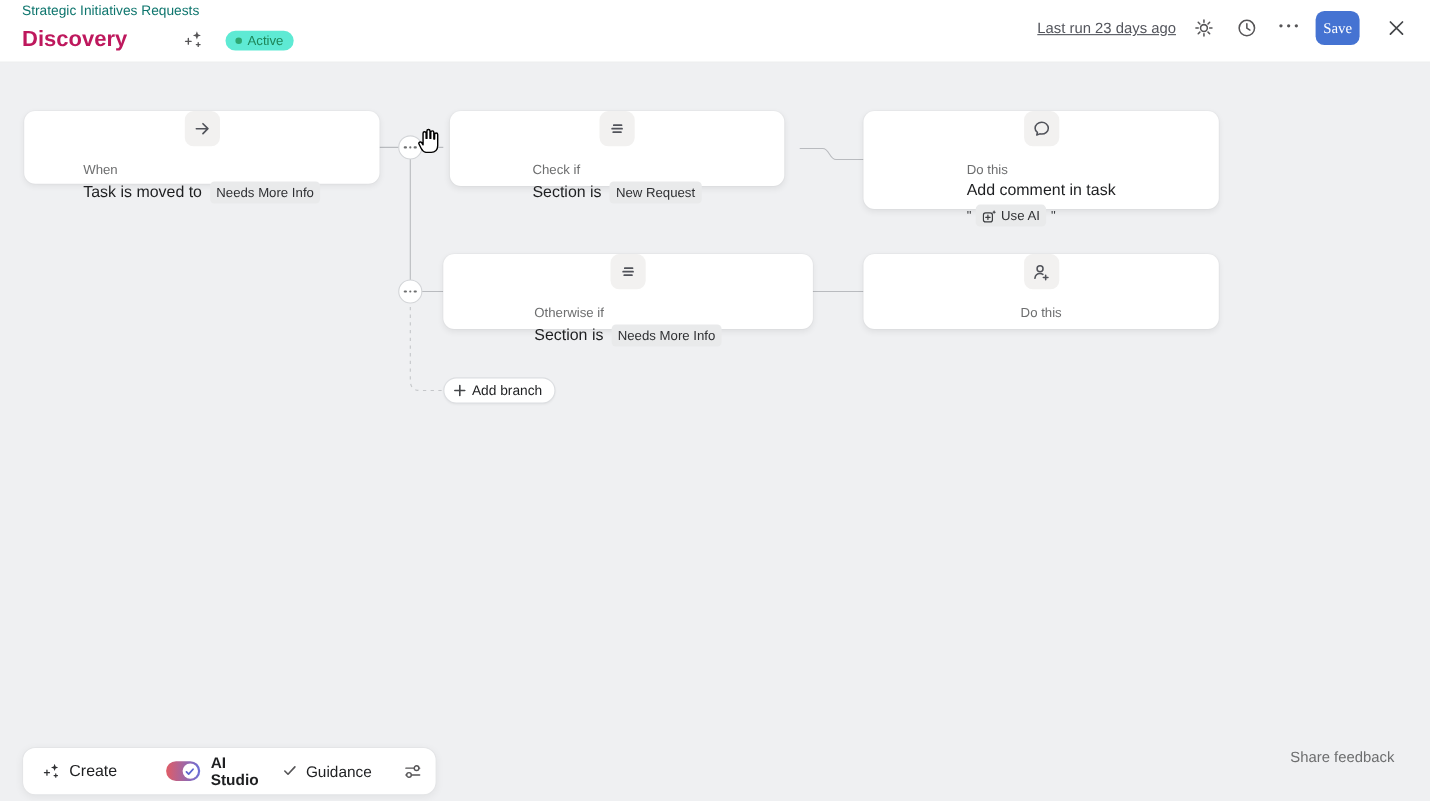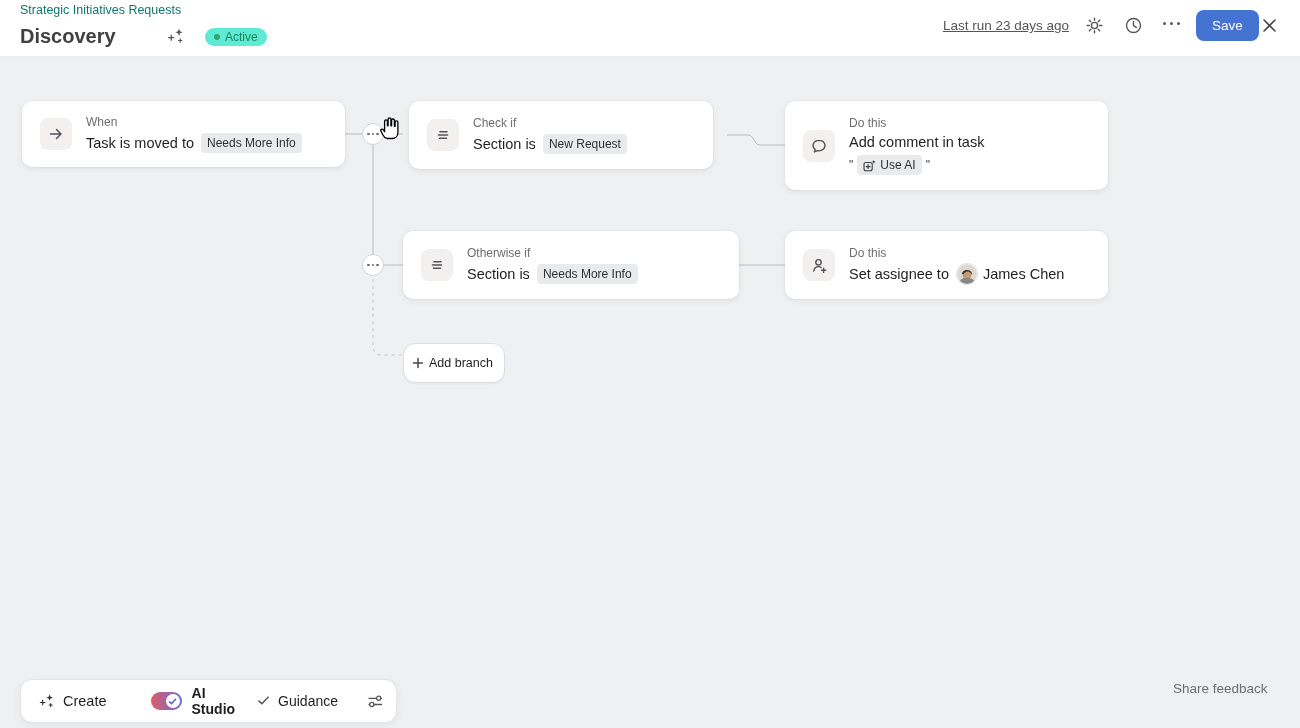--- a/index.html
+++ b/index.html
@@ -9,49 +9,49 @@
     background:#eff0f2;
     position:relative;
     color:#1e1f21;
   }
   
   .header {
     position:absolute; top:0; left:0; width:1300px; height:57px;
     background:#ffffff; border-bottom:1px solid #e9eaec; z-index:10;
   }
   .breadcrumb { position:absolute; left:20px; top:3px; font-size:12.5px; color:#0f766e; }
-  .title { position:absolute; left:20px; top:25px; font-size:20px; font-weight:600; color:#404040; }
+  .title { position:absolute; left:20px; top:25px; font-size:20px; font-weight:600; color:#be185d; }
   .title-sparkles { position:absolute; left:166px; top:27px; width:19px; height:19px; }
   .status-badge {
     position:absolute; left:205px; top:28px; height:18px;
     background:#5eead4; border-radius:9px; display:flex; align-items:center;
     padding:0 9px; gap:5px;
   }
   .status-dot { width:6px; height:6px; border-radius:50%; background:#2ea873; }
   .status-text { font-size:12px; color:#1e8659; }
   .last-run {
     position:absolute; left:943px; top:18px; font-size:13.5px; color:#53555c;
     text-decoration:underline; cursor:pointer;
   }
   .hdr-icon { position:absolute; top:16px; width:19px; height:19px; cursor:pointer; }
   .hdr-dots { position:absolute; left:1163px; top:22px; display:flex; gap:4px; cursor:pointer; }
   .hdr-dots i { width:3px; height:3px; border-radius:50%; background:#565557; }
   .save-btn {
-    position:absolute; left:1196px; top:10px; width:63px; height:31px;
+    position:absolute; left:1196px; top:10px; width:40px; height:31px;
     background:#4573d2; color:#fff; border:none; border-radius:8px;
-    font-size:13.5px; font-family:Liberation Sans, sans-serif; cursor:pointer;
+    font-size:13.5px; font-family:Liberation Serif, serif; cursor:pointer;
   }
   .close-btn { position:absolute; left:1261px; top:17px; width:17px; height:17px; cursor:pointer; }
 
   
   .connector-svg { position:absolute; left:0; top:0; z-index:1; pointer-events:none; }
   .card {
     position:absolute; background:#fff; border-radius:10px; z-index:2;
     box-shadow:0 0 0 1px rgba(0,0,0,0.02), 0 2px 6px rgba(0,0,0,0.07);
-    display:flex; align-items:center; gap:14px; padding:0 18px; cursor:pointer;
+    display:flex; align-items:center; gap:14px; padding:0 18px; cursor:pointer;flex-direction:column;
   }
   .icon-tile {
     width:32px; height:32px; border-radius:8px; background:#f2f1f0;
     display:flex; align-items:center; justify-content:center; flex:0 0 auto;
   }
   .card-label { font-size:12px; color:#6d6e6f; margin-bottom:4px; }
   .card-main { font-size:14.5px; color:#1e1f21; display:flex; align-items:center; }
   .chip {
     display:inline-flex; align-items:center; background:#e9eaeb; border-radius:4px;
     padding:3px 6px; font-size:12px; color:#2f3033; margin-left:7px; gap:4px;
@@ -62,21 +62,21 @@
     width:20px; height:20px; border-radius:50%; overflow:hidden; margin:0 6px 0 8px;
     box-shadow:0 0 0 1px #e4e5e7; flex:0 0 auto;
   }
   .handle {
     position:absolute; width:22px; height:22px; border-radius:50%; background:#fff;
     border:1px solid #d3d5d8; z-index:3; display:flex; align-items:center;
     justify-content:center; gap:2px; cursor:pointer;
   }
   .handle i { width:2.5px; height:2.5px; border-radius:50%; background:#6d6e6f; }
   .add-branch {
-    position:absolute; left:403px; top:343px; height:40px; z-index:2;
+    position:absolute; left:403px; top:343px; height:24px; z-index:2;
     background:#fff; border:1px solid #dcdee1; border-radius:12px;
     display:inline-flex; align-items:center; padding:0 11px 0 8px; gap:5px;
     font-size:12.5px; color:#1e1f21; cursor:pointer;
     box-shadow:0 1px 2px rgba(0,0,0,0.05);
     justify-content:space-between;
   }
   .hand-cursor { position:absolute; left:380px; top:114px; width:21px; height:27px; z-index:6; }
 
   
   .toolbar {
@@ -231,32 +231,20 @@
 <div class="card" style="left:785px; top:231px; width:323px; height:68px;">
   <span class="icon-tile">
     <svg width="19" height="19" viewBox="0 0 19 19" fill="none" stroke="#51535a" stroke-width="1.4" stroke-linecap="round" stroke-linejoin="round">
       <circle cx="8.5" cy="6.3" r="2.7"></circle>
       <path d="M3.8 15c.4-2.8 2.3-4.4 4.7-4.4 1 0 1.9.3 2.6.8"></path>
       <path d="M13.6 12.2v4.2M11.5 14.3h4.2"></path>
     </svg>
   </span>
   <div>
     <div class="card-label">Do this</div>
-    <div class="card-main">
-      <span>Set assignee to</span>
-      <span class="avatar">
-        <svg width="20" height="20" viewBox="0 0 20 20">
-          <circle cx="10" cy="10" r="10" fill="#ddd8d2"></circle>
-          <ellipse cx="10" cy="11" rx="4.2" ry="5" fill="#c69a74"></ellipse>
-          <path d="M4.8 10a5.4 5.4 0 0 1 10.4 0c0 .6-.3.8-.6.4-.6-.9-1.3-2.2-2.1-2.5-1-.4-2.4-.4-3.4-.1-1.2.4-2 1.6-2.7 2.6-.3.4-.6.2-.6-.4z" fill="#32302e"></path>
-          <path d="M2.5 17c1.8-2.3 4.3-3.2 7.5-3.2s5.7.9 7.5 3.2a10 10 0 0 1-15 0z" fill="#8a8885"></path>
-        </svg>
-      </span>
-      <span>James Chen</span>
-    </div>
   </div>
 </div>
 
 <div class="handle" style="left:362px; top:123px;">
     <i></i>
     <i></i>
     <i></i>
   </div>
 <div class="handle" style="left:362px; top:254px;">
     <i></i>

